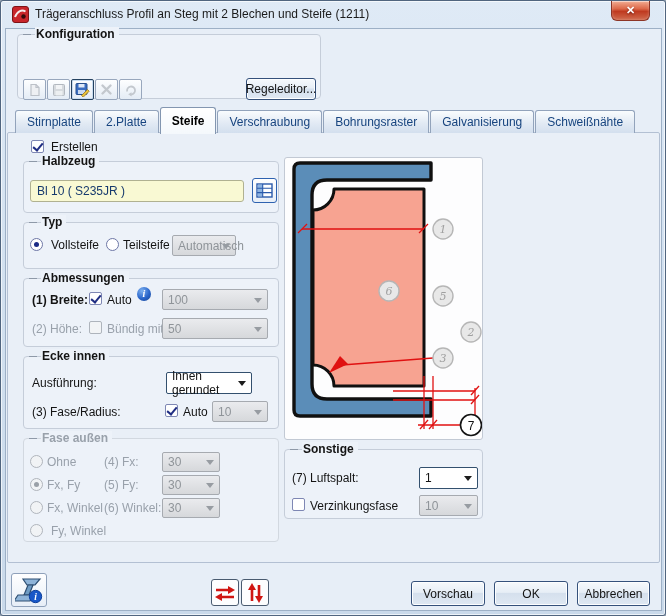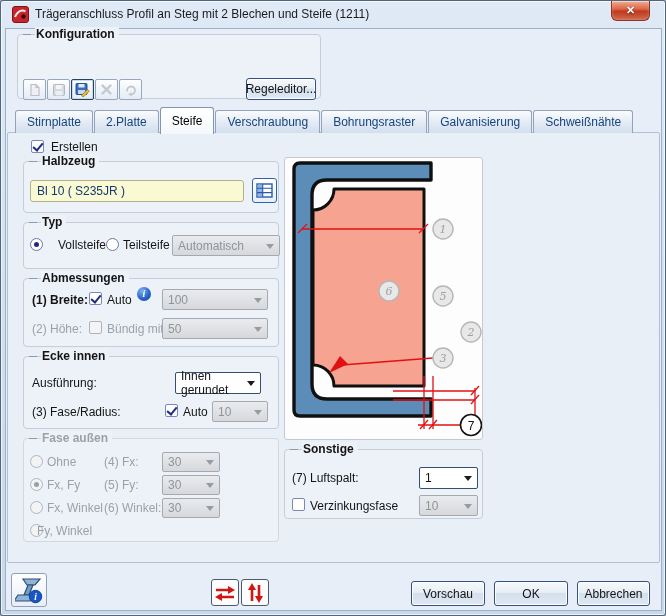--- a/index.html
+++ b/index.html
@@ -52,21 +52,21 @@
   .yellow-input { position:absolute; background:#f9f9d3; border:1px solid #b0b191; border-radius:3px; color:#173a6d; padding:0 6px; display:flex; align-items:center; }
   .icon-btn { position:absolute; display:flex; align-items:center; justify-content:center; background:linear-gradient(#ffffff,#e7eef7); border:1px solid #8fa1ba; border-radius:3px; cursor:default; }
   .info-ic { position:absolute; width:14px; height:14px; border-radius:50%;
     background:radial-gradient(circle at 35% 28%, #7db0ef 0%, #2a66cb 55%, #14418e 100%);
     color:#fff; font:bold italic 10px "Liberation Serif",serif; text-align:center; line-height:14px; }
   
   .tabs { position:absolute; left:14px; top:105px; height:27px; display:flex; align-items:flex-end; z-index:3; }
   .tab { height:23px; padding:0 11px; margin-right:1px; display:flex; align-items:center;
     background:linear-gradient(#f9fcfe,#e2eaf4 55%,#d3dfee);
     border:1px solid #92a3bb; border-bottom:none; border-radius:3px 3px 0 0; color:#17447f; cursor:default; }
-  .tab.active { height:27px; background:linear-gradient(#ffffff,#f4f8fc); color:#000; font-weight:normal; margin-bottom:-1px; border-color:#8396b0; z-index:4; }
+  .tab.active { height:27px; background:linear-gradient(#ffffff,#f4f8fc); color:#000; font-weight:bold; margin-bottom:-1px; border-color:#8396b0; z-index:4; }
   .content-panel { position:absolute; left:6px; top:131px; width:653px; height:431px; background:#e9eff7; border:1px solid #b3c0d3; border-radius:2px; }
   
   .tbtn { position:absolute; width:23px; height:21px; border:1px solid #98a7bd; border-radius:2px; background:linear-gradient(#fdfeff,#e4ecf5); display:flex; align-items:center; justify-content:center; }
   .tbtn.active-tool { border-color:#24415f; box-shadow:inset 0 0 0 1px #c8dcf0; }
   
   .btn { position:absolute; height:25px; border:1px solid #35517b; border-radius:3px;
     background:linear-gradient(#f6f9fc,#e7eef6 45%,#d5e0ed 50%,#dfe8f3);
     box-shadow:inset 0 0 0 1px #fdfeff; display:flex; align-items:center; justify-content:center; cursor:default; }
   .diagram-panel { position:absolute; left:283px; top:156px; width:199px; height:283px; background:#fdfdfe; border:1px solid #c2c9d4; border-radius:3px; }
 </style>
@@ -173,24 +173,24 @@
       </svg>
     </div>
   </div>
 
   <div class="grp" style="left:22px;top:221px;width:256px;height:47px;">
     <div class="grp-label">
         <span class="dash"></span>
         <span class="txt">Typ</span>
       </div>
     <div class="rad sel" style="left:6px;top:15px;"></div>
-    <div class="lbl" style="left:34px;top:15px;">Vollsteife</div>
+    <div class="lbl" style="left:27px;top:15px;">Vollsteife</div>
     <div class="rad" style="left:82px;top:15px;"></div>
     <div class="lbl" style="left:99px;top:15px;">Teilsteife</div>
-    <div class="combo dis" style="left:148px;top:12px;width:108px;height:21px;">
+    <div class="combo dis" style="left:148px;top:12px;width:64px;height:21px;">
       <span>Automatisch</span>
       <span class="arr"></span>
     </div>
   </div>
 
   <div class="grp" style="left:22px;top:277px;width:256px;height:69px;">
     <div class="grp-label">
         <span class="dash"></span>
         <span class="txt">Abmessungen</span>
       </div>
@@ -210,21 +210,21 @@
       <span class="arr"></span>
     </div>
   </div>
 
   <div class="grp" style="left:22px;top:355px;width:256px;height:73px;">
     <div class="grp-label">
         <span class="dash"></span>
         <span class="txt">Ecke innen</span>
       </div>
     <div class="lbl" style="left:8px;top:19px;">Ausführung:</div>
-    <div class="combo" style="left:151px;top:15px;width:86px;height:22px;">
+    <div class="combo" style="left:142px;top:15px;width:86px;height:22px;">
       <span>Innen gerundet</span>
       <span class="arr"></span>
     </div>
     <div class="lbl" style="left:8px;top:48px;">(3) Fase/Radius:</div>
     <div class="cb checked" style="left:141px;top:47px;"></div>
     <div class="lbl" style="left:159px;top:48px;">Auto</div>
     <div class="combo dis" style="left:188px;top:44px;width:56px;height:21px;">
       <span>10</span>
       <span class="arr"></span>
     </div>
@@ -250,21 +250,21 @@
       <span class="arr"></span>
     </div>
     <div class="rad dis" style="left:6px;top:62px;"></div>
     <div class="lbl dis" style="left:23px;top:62px;">Fx, Winkel</div>
     <div class="lbl dis" style="left:80px;top:62px;">(6) Winkel:</div>
     <div class="combo dis" style="left:138px;top:59px;width:58px;height:20px;">
       <span>30</span>
       <span class="arr"></span>
     </div>
     <div class="rad dis" style="left:6px;top:85px;"></div>
-    <div class="lbl dis" style="left:13px;top:85px;">Fy, Winkel</div>
+    <div class="lbl dis" style="left:27px;top:85px;">Fy, Winkel</div>
   </div>
 
   <div class="diagram-panel">
     <svg width="197" height="281" viewBox="0 0 197 281" style="position:absolute;left:0;top:0;">
       <path d="M146,5 L15,5 Q9,5 9,11 L9,252 Q9,258 15,258 L146,258 L146,241 L42,241 Q27,241 27,226 L27,37 Q27,22 42,22 L146,22 Z" stroke="#101010" stroke-width="3.4" stroke-linejoin="round" fill="#5b8db8"></path>
       <path d="M139,31 L49,31 A21,21 0 0 1 28,52 L28,207 A21,21 0 0 1 49,228 L139,228 Z" stroke="#101010" stroke-width="3" stroke-linejoin="round" fill="#f7a391"></path>
 
       <g stroke="#e01111" stroke-width="1.3">
         <line x1="17" y1="71" x2="139" y2="71"></line>
         <line x1="13" y1="75" x2="22" y2="66"></line>

